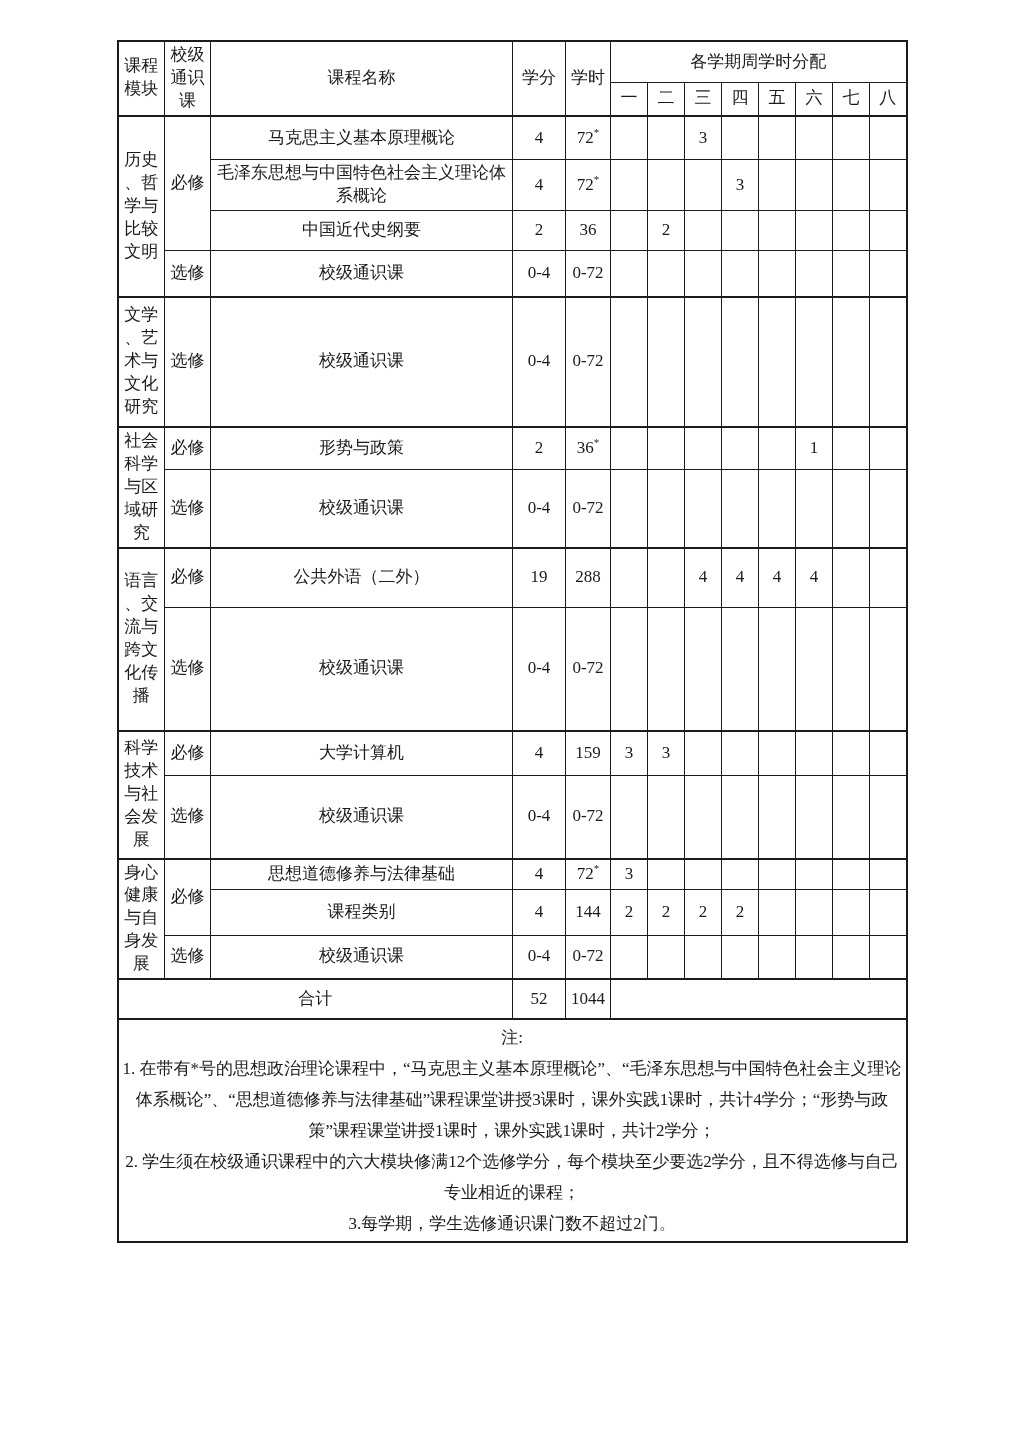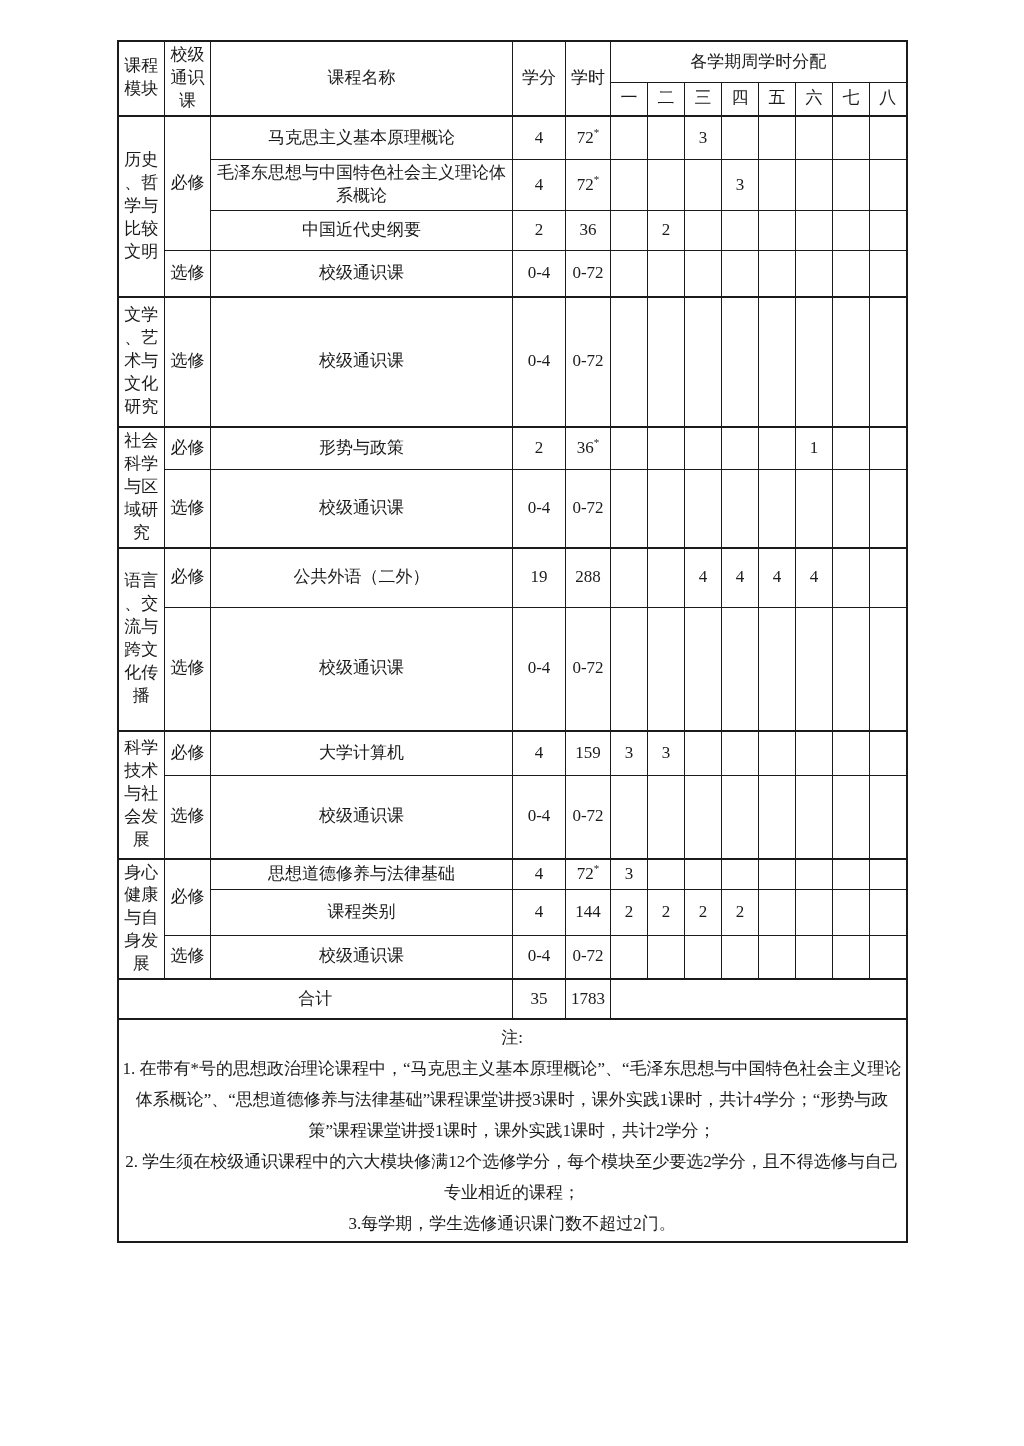--- a/index.html
+++ b/index.html
@@ -333,22 +333,22 @@
         <td></td>
         <td></td>
         <td></td>
         <td></td>
         <td></td>
         <td></td>
       </tr>
 
       <tr class="sec" style="height:40px">
         <td colspan="3" class="bold">合计</td>
-        <td class="bold">35</td>
-        <td class="bold">1783</td>
+        <td class="bold">52</td>
+        <td class="bold">1044</td>
         <td colspan="8"></td>
       </tr>
 
       <tr class="sec">
         <td colspan="13" class="notes-cell">
           <p>注:</p>
           <p>1. 在带有*号的思想政治理论课程中，“马克思主义基本原理概论”、“毛泽东思想与中国特色社会主义理论体系概论”、“思想道德修养与法律基础”课程课堂讲授3课时，课外实践1课时，共计4学分；“形势与政策”课程课堂讲授1课时，课外实践1课时，共计2学分；</p>
           <p>2. 学生须在校级通识课程中的六大模块修满12个选修学分，每个模块至少要选2学分，且不得选修与自己专业相近的课程；</p>
           <p>3.每学期，学生选修通识课门数不超过2门。</p>
         </td>

